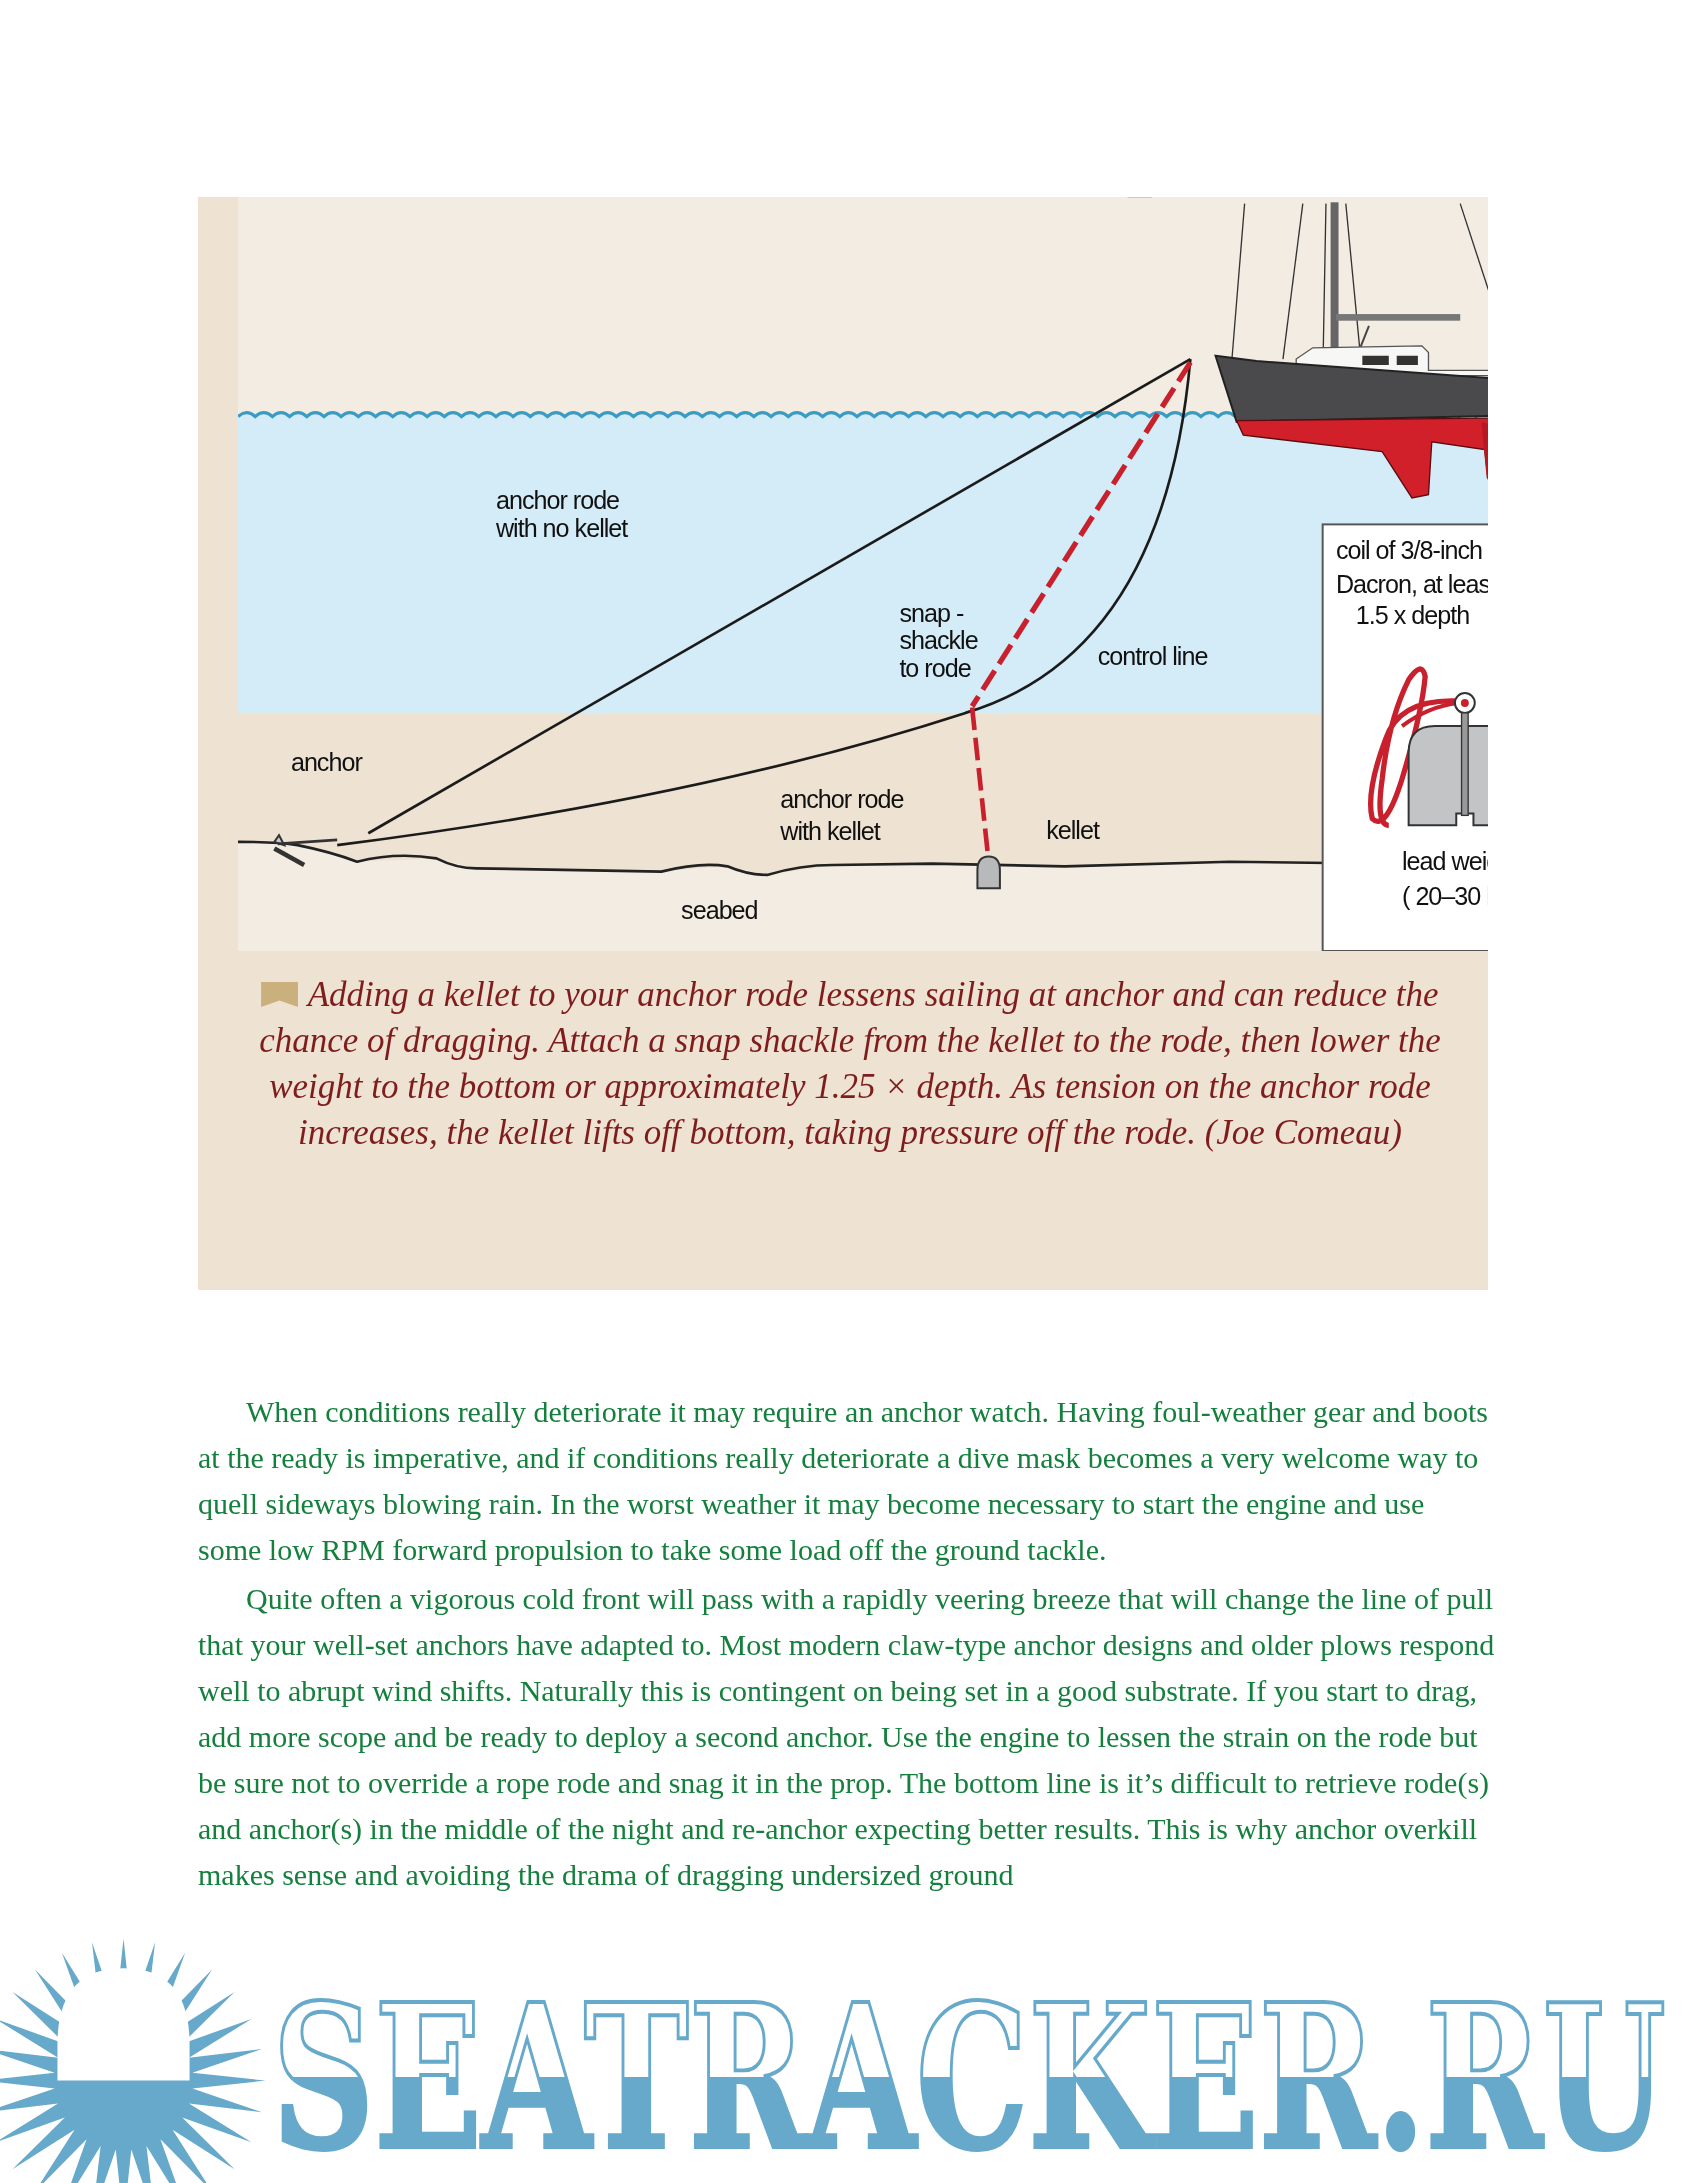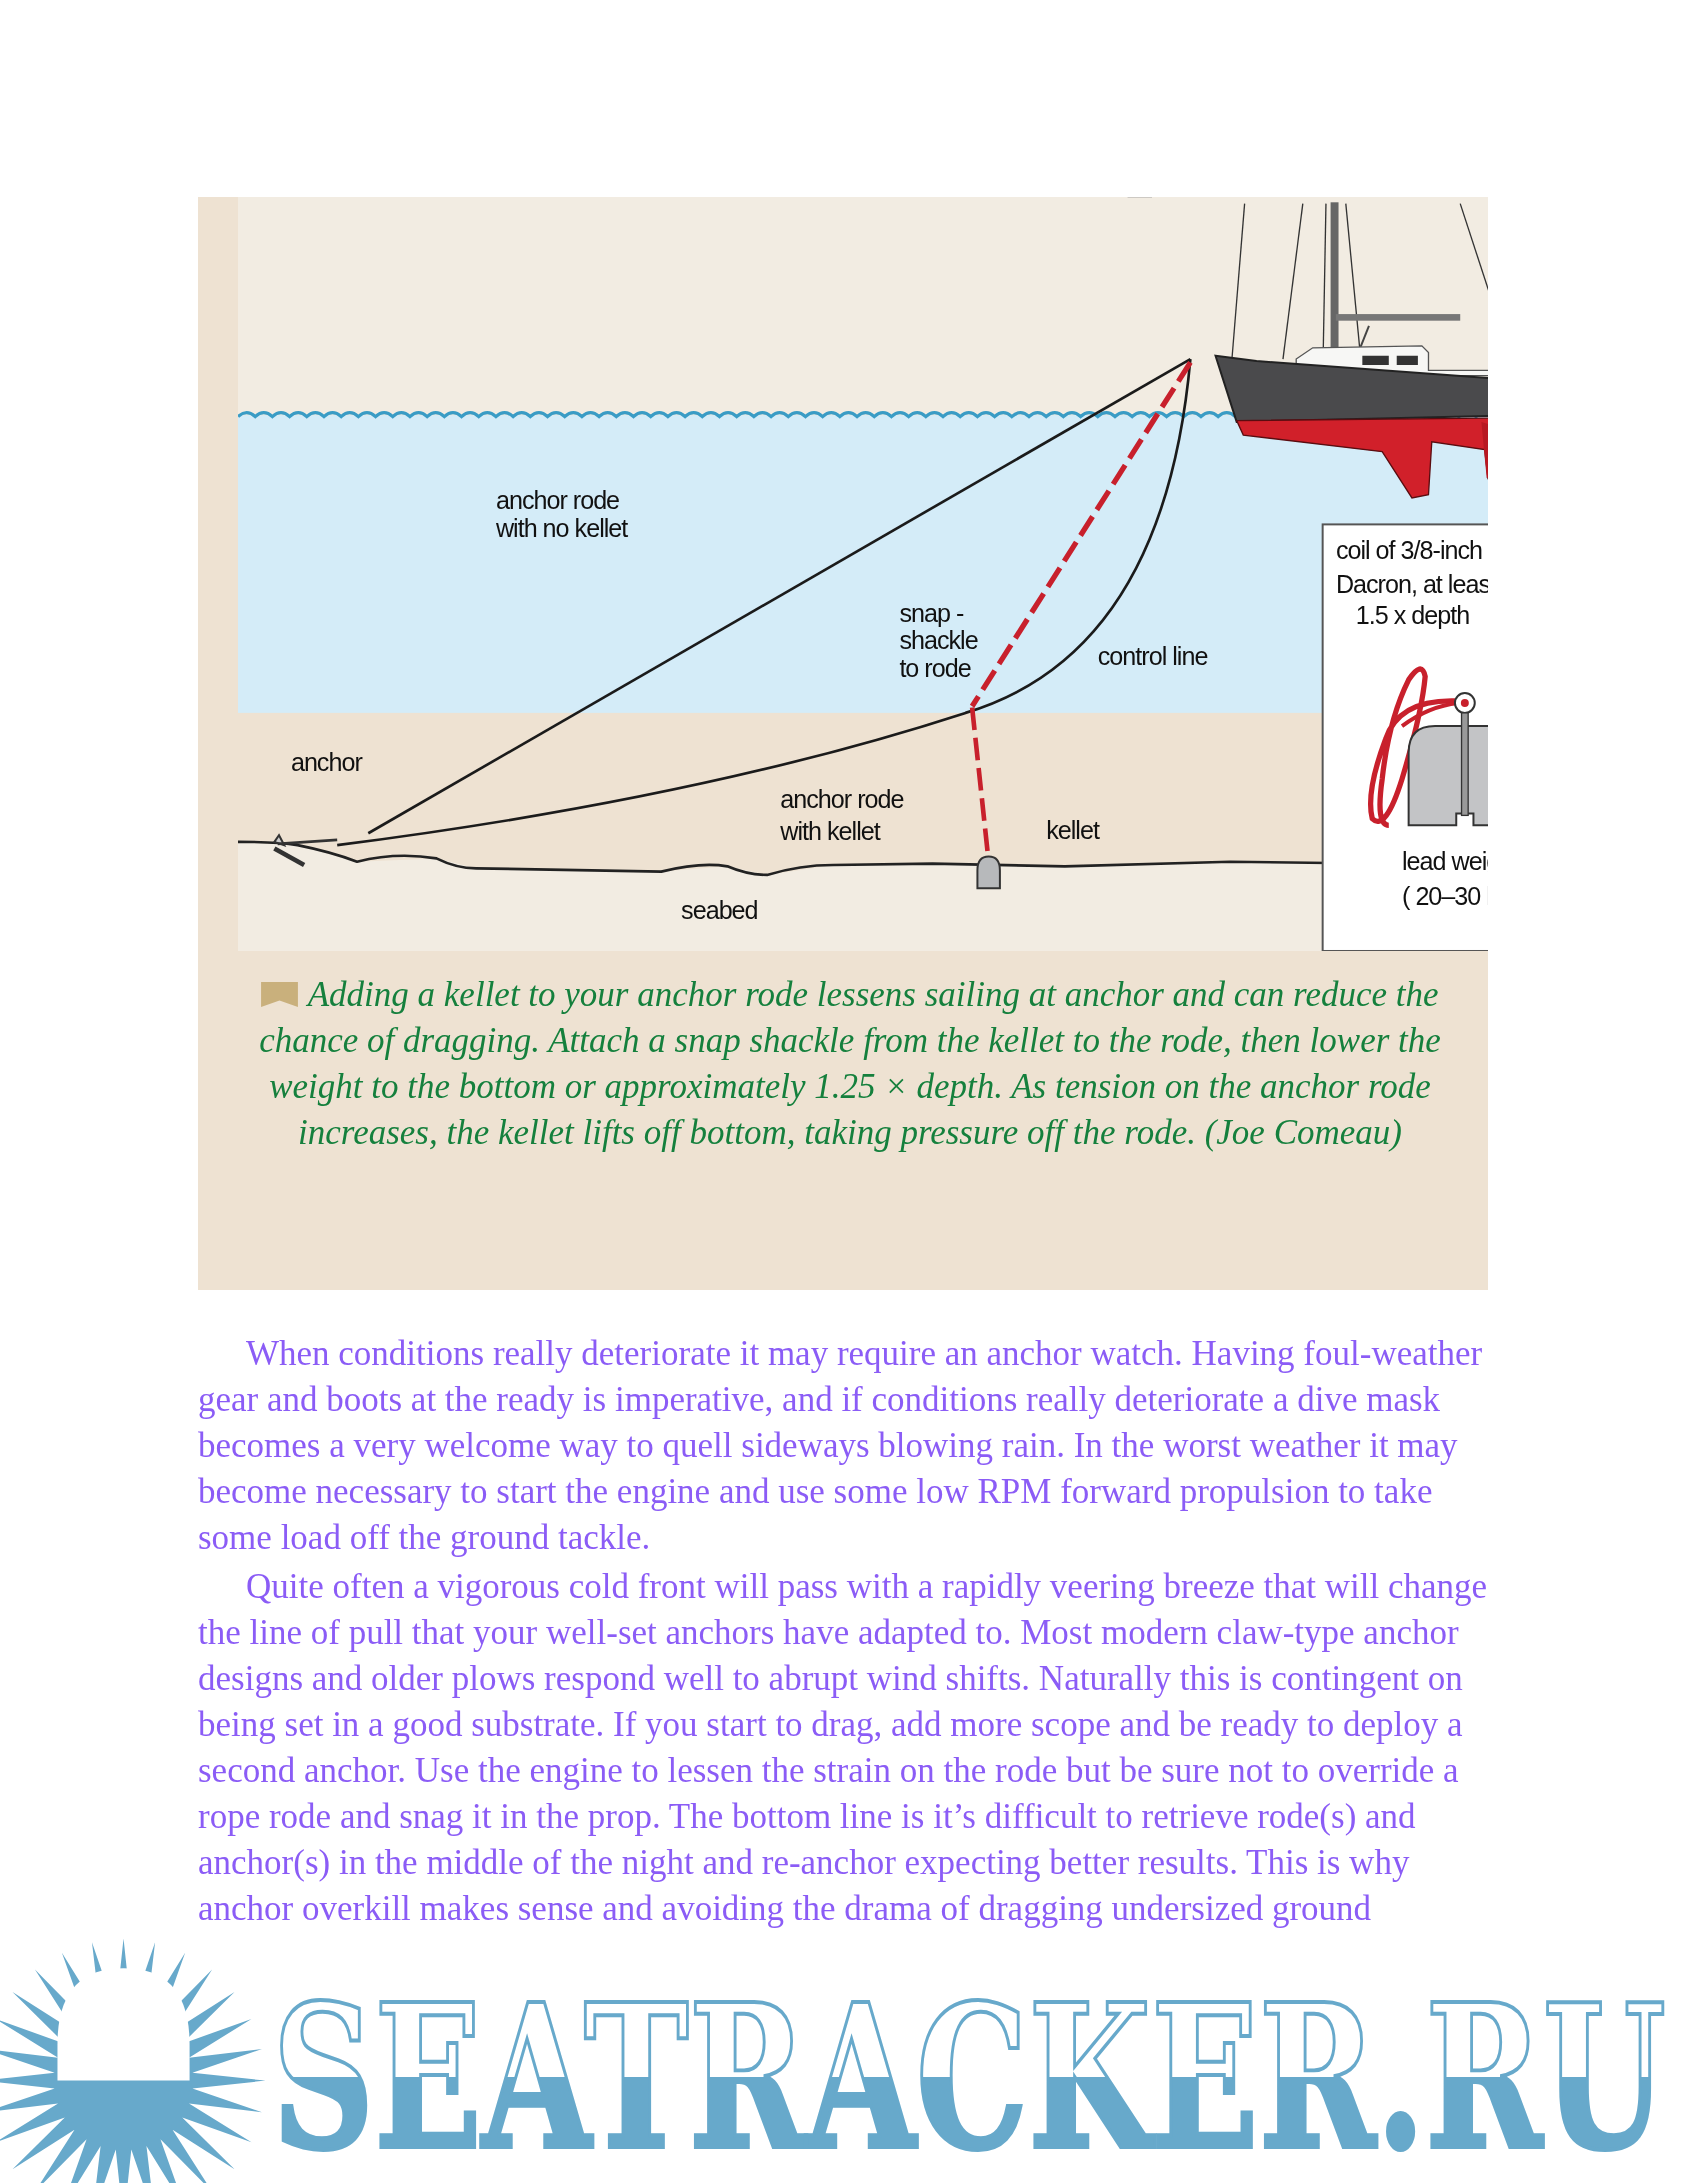--- a/index.html
+++ b/index.html
@@ -1,23 +1,23 @@
 <!DOCTYPE html>
 <html style="font-size:10.6px"><head>
 <meta charset="utf-8">
 <style>
   html, body { margin:0; padding:0; }
   body { width:1687px; height:2183px; background:#ffffff; position:relative; overflow:hidden; font-family:"Liberation Serif", serif; }
   #figure { position:absolute; left:198px; top:197px; width:1290px; height:1093px; background:#eee2d2;text-align:center; }
   #diagram { position:absolute; left:40px; top:0; width:1250px; height:754px; }
   #diagram svg { width:100%; height:100%; display:block; }
   .lbl { font-family:"Liberation Sans", sans-serif; font-size:38px; fill:#111; letter-spacing:-1.5px; font-stretch:condensed; }
-  #caption { position:absolute; left:40px; top:775px; width:1224px; font-style:italic; font-size:35px; line-height:46px; color:#15803d; }
+  #caption { position:absolute; left:40px; top:775px; width:1224px; font-style:italic; font-size:35px; line-height:46px; color:#7f1d1d; }
   #caption .flag { display:inline-block; width:37px; height:25px; margin-right:9.3px; vertical-align:-1.3px; }
-  #body-text { position:absolute; left:198px; top:1331px; width:1297px; font-size:35px; line-height:46px; color:#8b5cf6; }
+  #body-text { position:absolute; left:198px; top:1389px; width:1297px; font-size:30px; line-height:46px; color:#15803d; }
   #body-text p { margin:0 0 3.3px 0; text-indent:48px; }
   #watermark { position:absolute; left:0; top:1932px; width:1434px; height:251px; }
 </style>
 </head>
 <body>
 
 <div id="figure">
   <div id="diagram">
     <svg viewBox="0 0 1890 1140" xmlns="http://www.w3.org/2000/svg">
 

